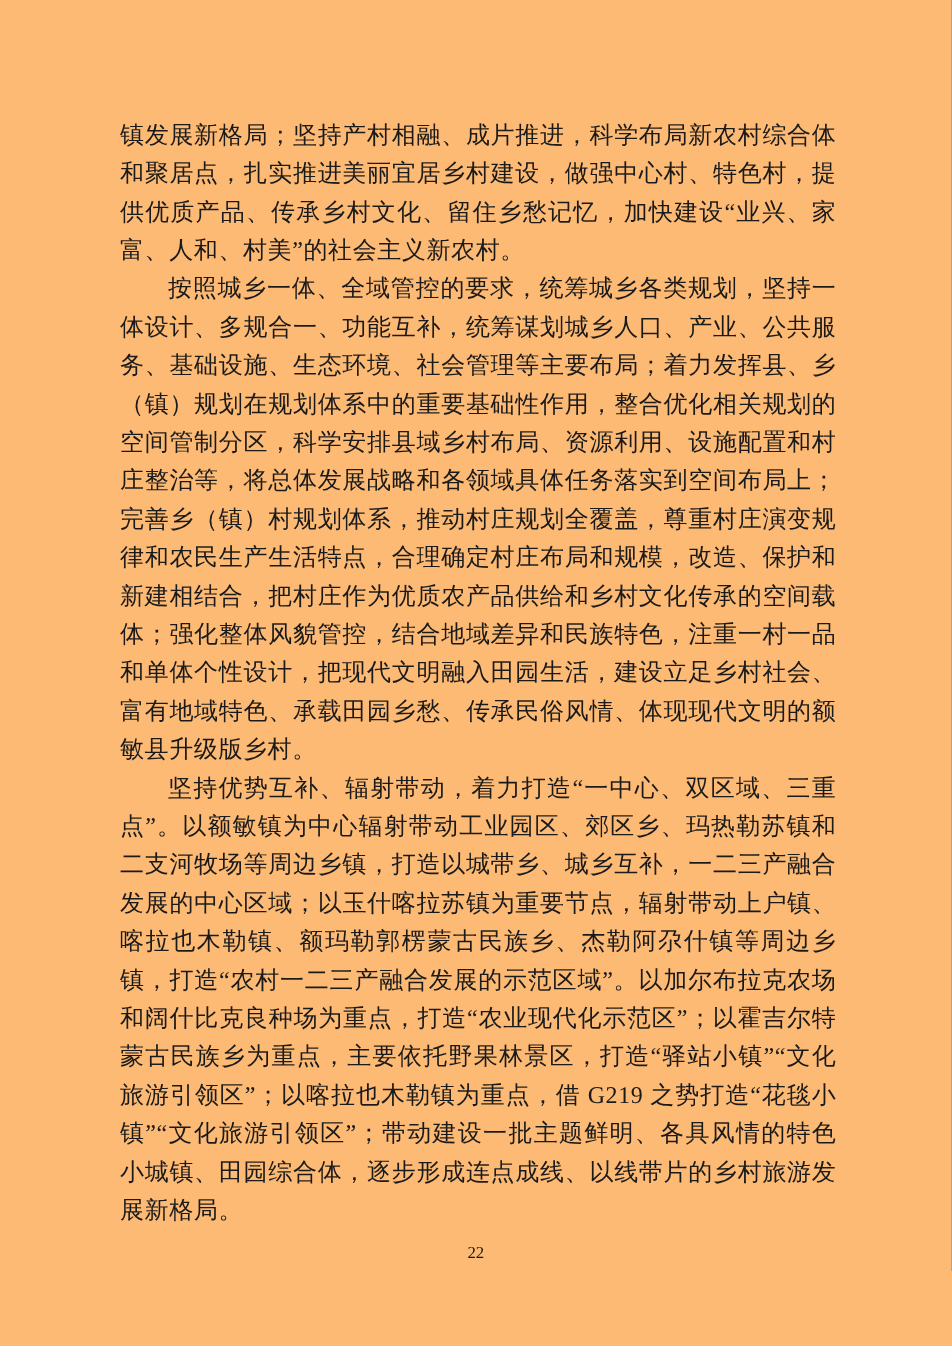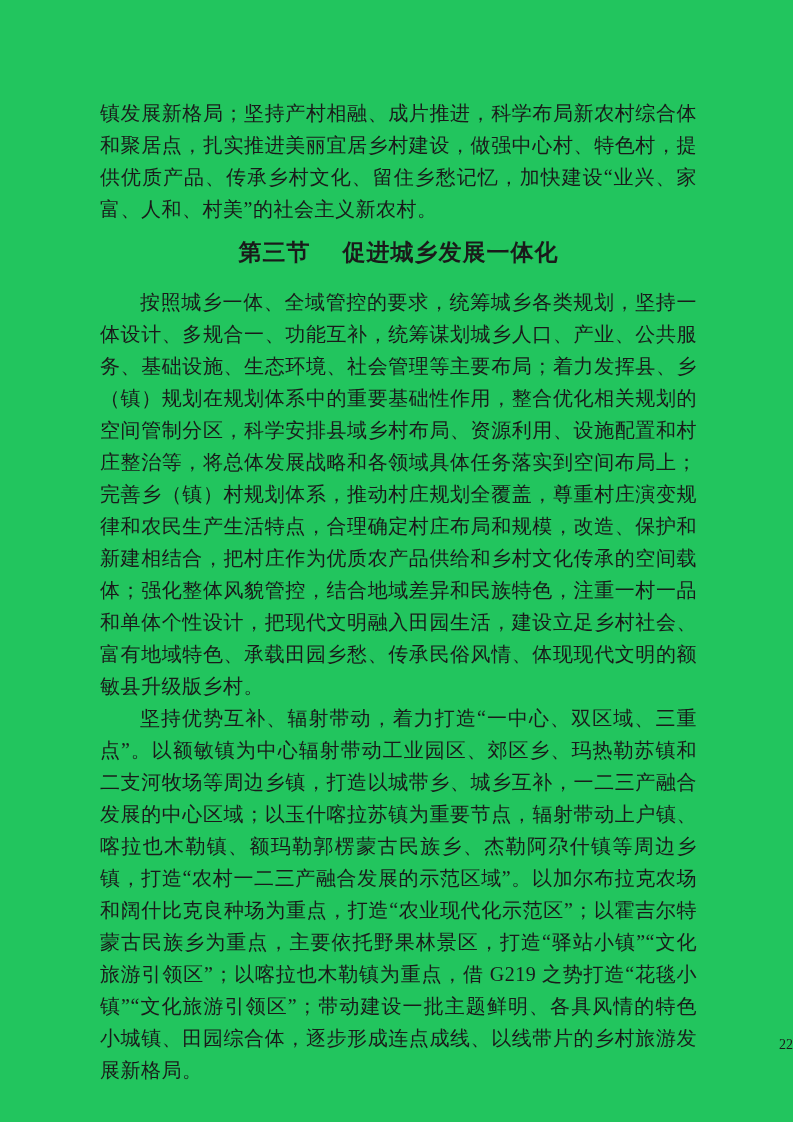--- a/index.html
+++ b/index.html
@@ -5,21 +5,21 @@
   html, body {
     margin: 0;
     padding: 0;
     background: #888;
   }
   .page {
     position: relative;
     width: 793px;
     height: 1122px;
     margin: 0 auto;
-    background: #22c55e;
+    background: #fdba74;
     font-family: "Liberation Serif", "DejaVu Serif", serif;
     color: #1a1a1a;
     overflow: hidden;
     box-sizing: border-box;
   }
   .content {
     position: absolute;
     top: 97px;
     left: 100px;
     width: 597px;
@@ -48,38 +48,35 @@
     letter-spacing: 1px;
   }
   .section-heading .heading-title {
     margin-left: 1.4em;
   }
   .page-number {
     position: absolute;
     top: 1036px;
     left: 0;
     width: 100%;
-    text-align: right;
+    text-align: center;
     font-size: 14px;
     line-height: 18px;
     color: #1a1a1a;
     font-family: "Liberation Serif", "DejaVu Serif", serif;
   }
 </style>
 </head>
 <body>
 
 <div class="page">
   <div class="content">
 
     <p class="body-para"><span>镇发展新格局；坚持产村相融、成片推进，科学布局新农村综合体和聚居点，扎实推进美丽宜居乡村建设，做强中心村、特色村，提供优质产品、传承乡村文化、留住乡愁记忆，加快建设“业兴、家富、人和、村美”的社会主义新农村。</span></p>
 
-    <h2 class="section-heading">
-      <span class="heading-number">第三节</span><span class="heading-title">促进城乡发展一体化</span>
-    </h2>
 
     <p class="body-para indent"><span>按照城乡一体、全域管控的要求，统筹城乡各类规划，坚持一体设计、多规合一、功能互补，统筹谋划城乡人口、产业、公共服务、基础设施、生态环境、社会管理等主要布局；着力发挥县、乡（镇）规划在规划体系中的重要基础性作用，整合优化相关规划的空间管制分区，科学安排县域乡村布局、资源利用、设施配置和村庄整治等，将总体发展战略和各领域具体任务落实到空间布局上；完善乡（镇）村规划体系，推动村庄规划全覆盖，尊重村庄演变规律和农民生产生活特点，合理确定村庄布局和规模，改造、保护和新建相结合，把村庄作为优质农产品供给和乡村文化传承的空间载体；强化整体风貌管控，结合地域差异和民族特色，注重一村一品和单体个性设计，把现代文明融入田园生活，建设立足乡村社会、富有地域特色、承载田园乡愁、传承民俗风情、体现现代文明的额敏县升级版乡村。</span></p>
 
     <p class="body-para indent"><span>坚持优势互补、辐射带动，着力打造“一中心、双区域、三重点”。以额敏镇为</span><span class="b">中心</span><span>辐射带动工业园区、郊区乡、玛热勒苏镇和二支河牧场等周边乡镇，打造以城带乡、城乡互补，一二三产融合发展的</span><span class="b">中心区域</span><span>；以玉什喀拉苏镇为重要节点，辐射带动上户镇、喀拉也木勒镇、额玛勒郭楞蒙古民族乡、杰勒阿尕什镇等周边乡镇，打造“农村一二三产融合发展的</span><span class="b">示范区域</span><span>”。以加尔布拉克农场和阔什比克良种场为</span><span class="b">重点</span><span>，打造“农业现代化示范区”；以霍吉尔特蒙古民族乡为</span><span class="b">重点</span><span>，主要依托野果林景区，打造“驿站小镇”“文化旅游引领区”；以喀拉也木勒镇为</span><span class="b">重点</span><span>，借 G219 之势打造“花毯小镇”“文化旅游引领区”；带动建设一批主题鲜明、各具风情的特色小城镇、田园综合体，逐步形成连点成线、以线带片的乡村旅游发展新格局。</span></p>
 
   </div>
 
   <div class="page-number">22</div>
 </div>
 

